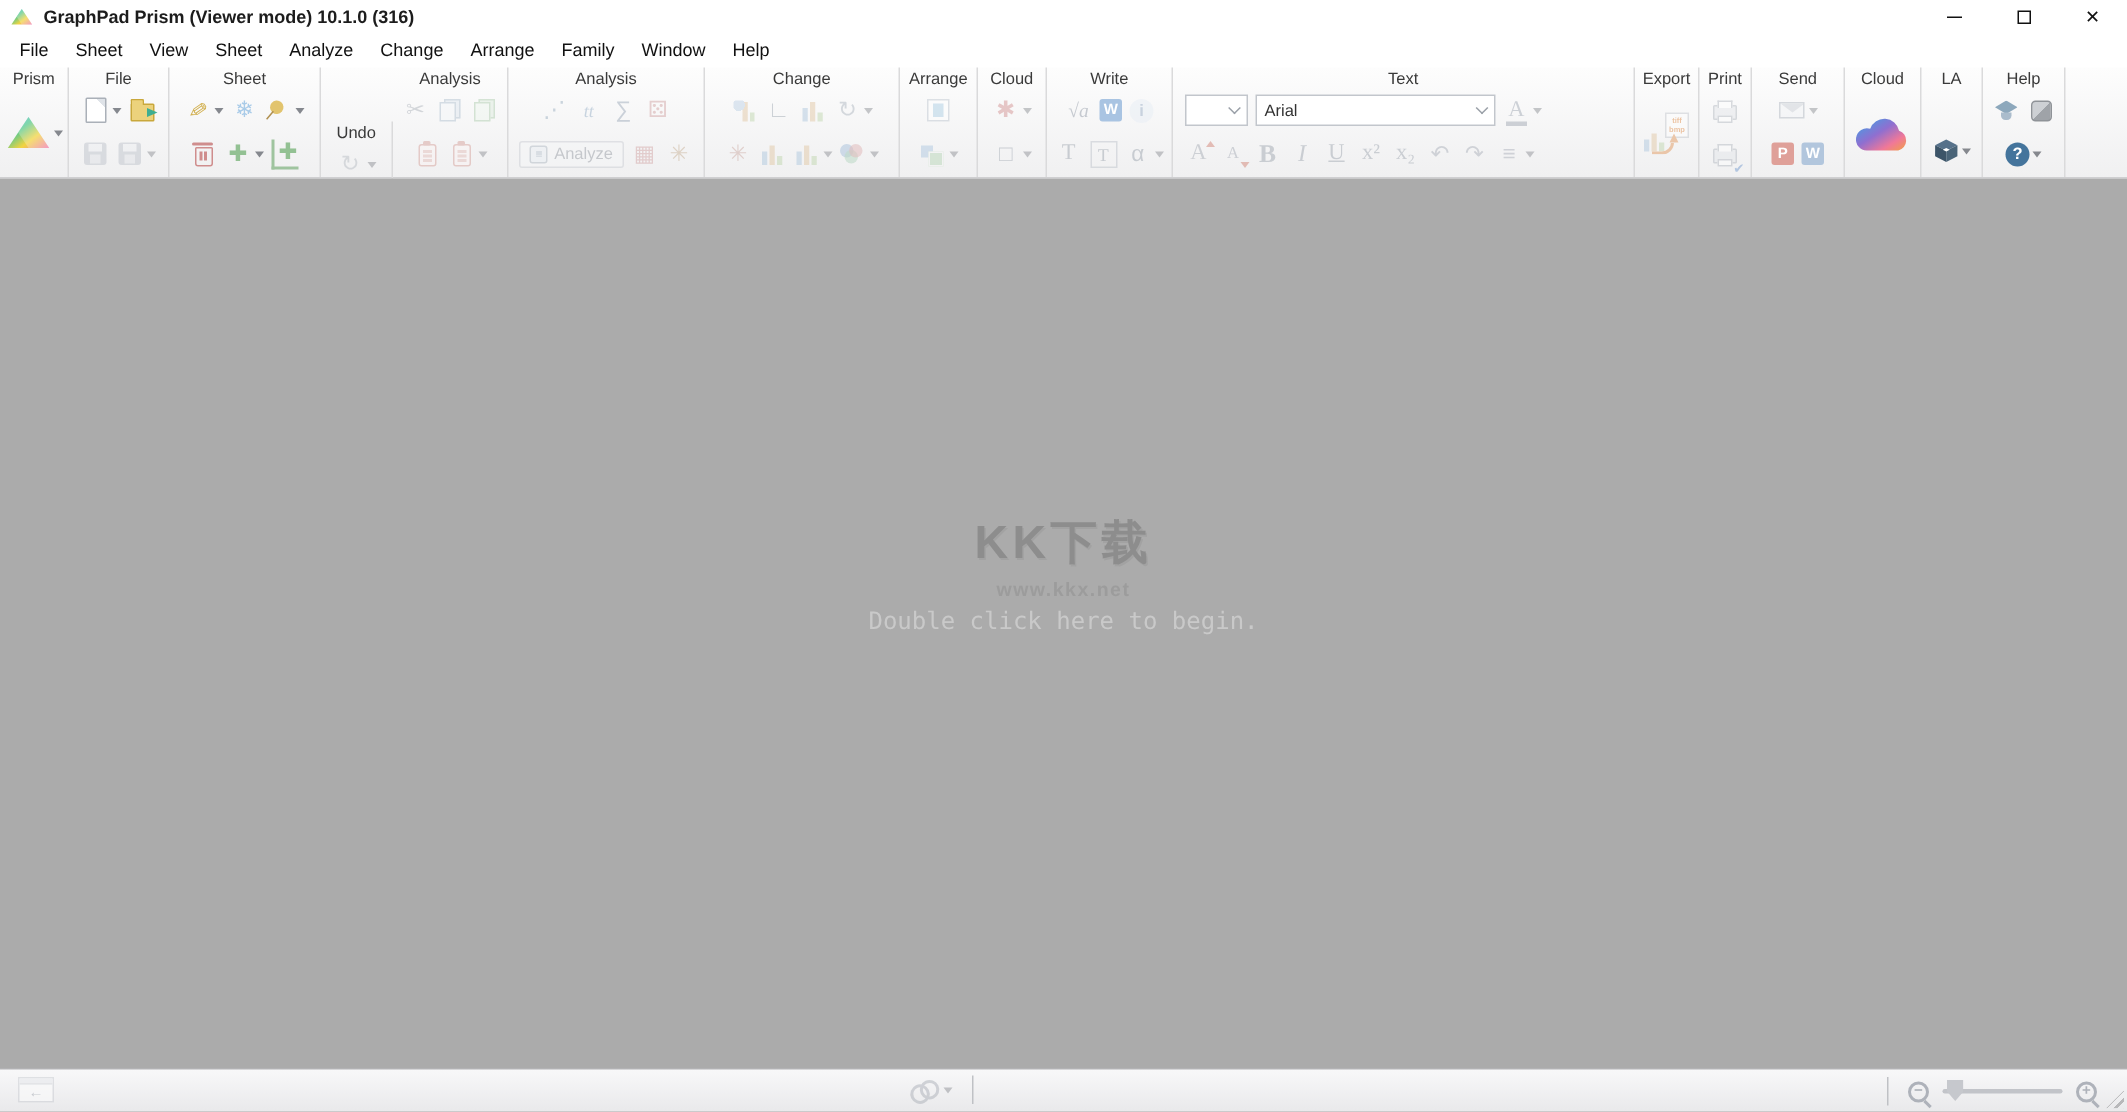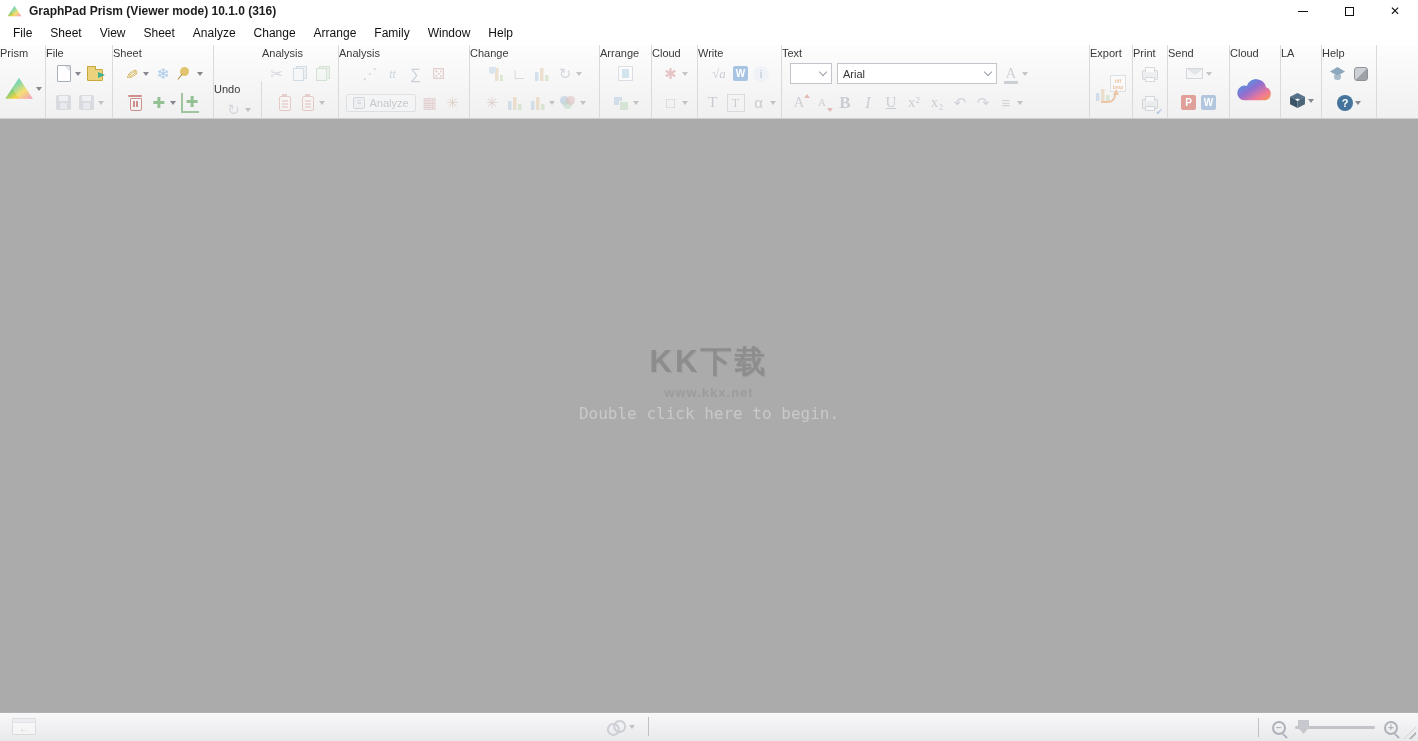--- a/index.html
+++ b/index.html
@@ -16,21 +16,21 @@
   .wc-min { width:10px; height:1px; background:#111; }
   .wc-max { width:9px; height:9px; border:1px solid #111; }
 
   
   .menubar { height:23px; background:#fff; display:flex; align-items:center; padding-left:4px; flex:0 0 auto; }
   .menu-item { font-size:12px; color:#111; padding:0 9px; line-height:23px; }
 
   
   .ribbon { height:74px; background:linear-gradient(#fdfdfd,#f0f0f1); border-bottom:1px solid #cfcfd1; display:flex; flex:0 0 auto; }
   .rgroup { height:100%; display:flex; flex-direction:column; border-right:1px solid #dadadb; flex:0 0 auto; }
-  .rlabel { height:14px; line-height:14px; font-size:11px; color:#3a3a3a; padding-top:1px; white-space:nowrap; }
+  .rlabel { height:14px; line-height:14px; text-align:center; font-size:11px; color:#3a3a3a; padding-top:1px; white-space:nowrap; }
   .rrow { display:flex; align-items:center; justify-content:center; gap:3px; height:29px; }
   .rbig { flex:1; display:flex; align-items:center; justify-content:center; }
   .rgroup[data-name="ribbon-group-text"] .rrow { justify-content:flex-start; padding-left:7px; }
   .ribbon-item { display:inline-flex; align-items:center; padding:0 1px; position:relative; }
   .dim { opacity:.45; }
   .caret { width:0; height:0; border-left:3.5px solid transparent; border-right:3.5px solid transparent; border-top:4px solid #85888e; margin-left:2px; }
   .icn { display:inline-flex; align-items:center; justify-content:center; min-width:18px; height:20px; font-size:15px; position:relative; line-height:1; }
   .serif { font-family:"Liberation Serif","DejaVu Serif",serif; }
   .b { font-weight:bold; font-size:17px; } .i { font-style:italic; font-size:16px; } .u { text-decoration:underline; font-size:15px; }
   .sm { font-size:11px; } .eq { font-size:13px; font-style:italic; } .ttest { font-size:12px; font-style:italic; }

